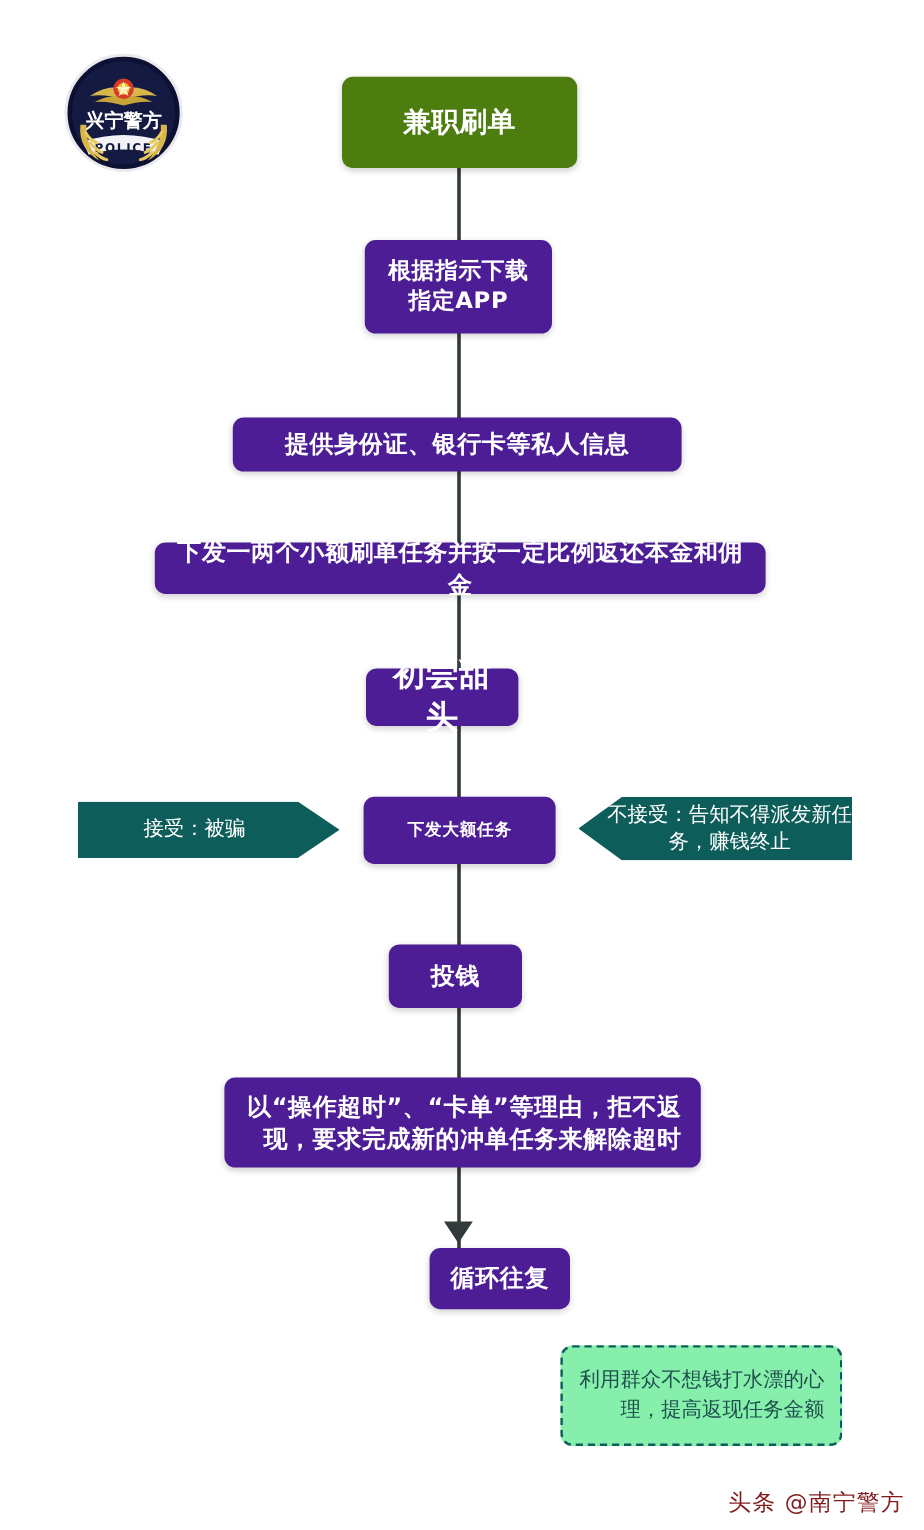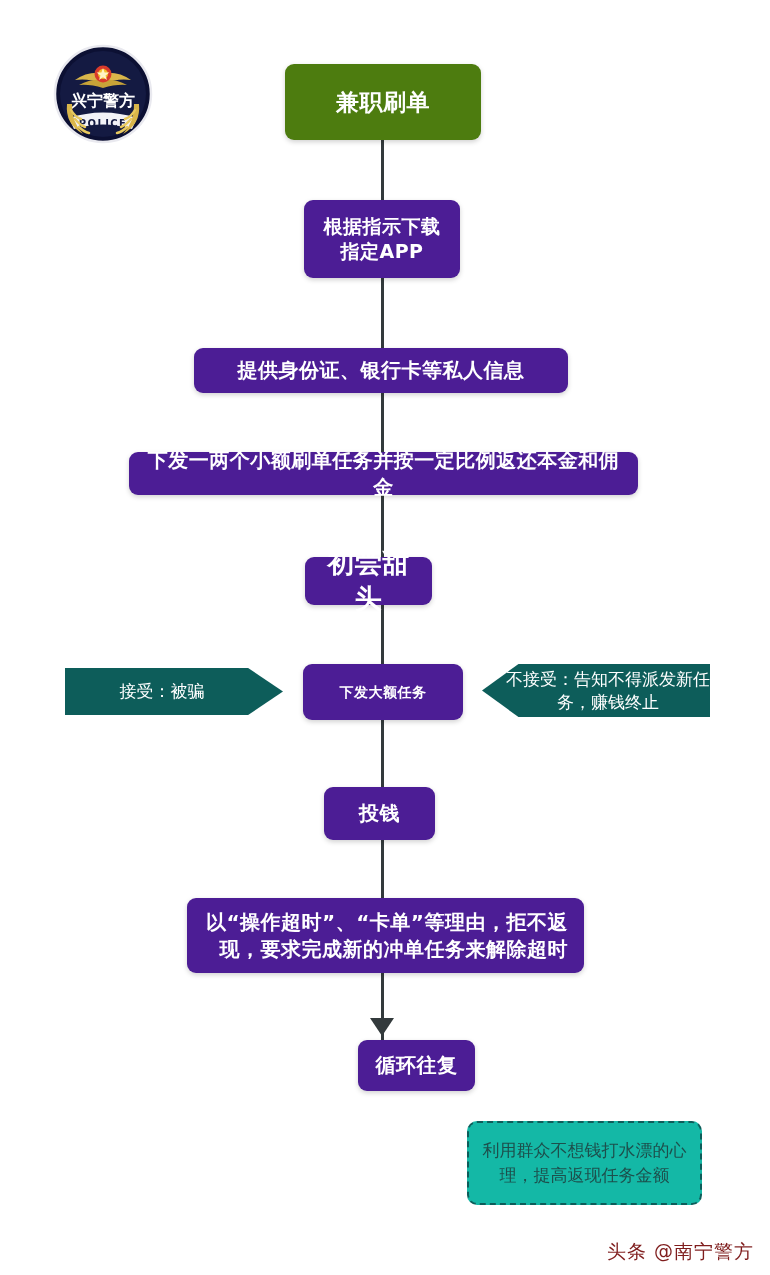--- a/index.html
+++ b/index.html
@@ -112,26 +112,26 @@
   #note-box {
     position: absolute;
     left: 467px; top: 1121px;
     width: 235px; height: 84px;
     box-sizing: border-box;
     border: 2px dashed #0d5d5a;
     border-radius: 10px;
     display: flex;
     align-items: center;
     justify-content: center;
-    text-align: center;
+    text-align: right;
     color: #1d4f4c;
     font-size: 17px;
     line-height: 1.45;
     padding: 6px 13px;
-    background: #14b8a6;
+    background: #86efac;
   }
 
   
   #footer {
     position: absolute;
     right: 16px;
     bottom: 10px;
     font-size: 19px;
     color: #7f1d1d;
     letter-spacing: 1px;

